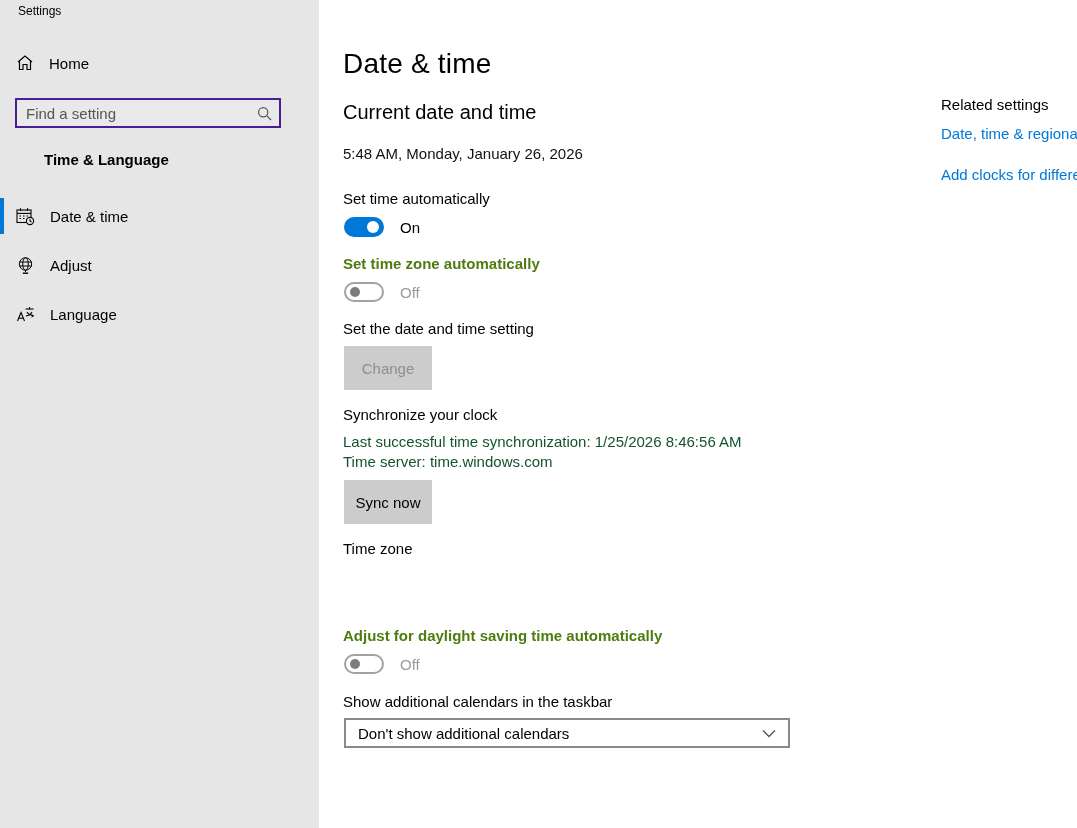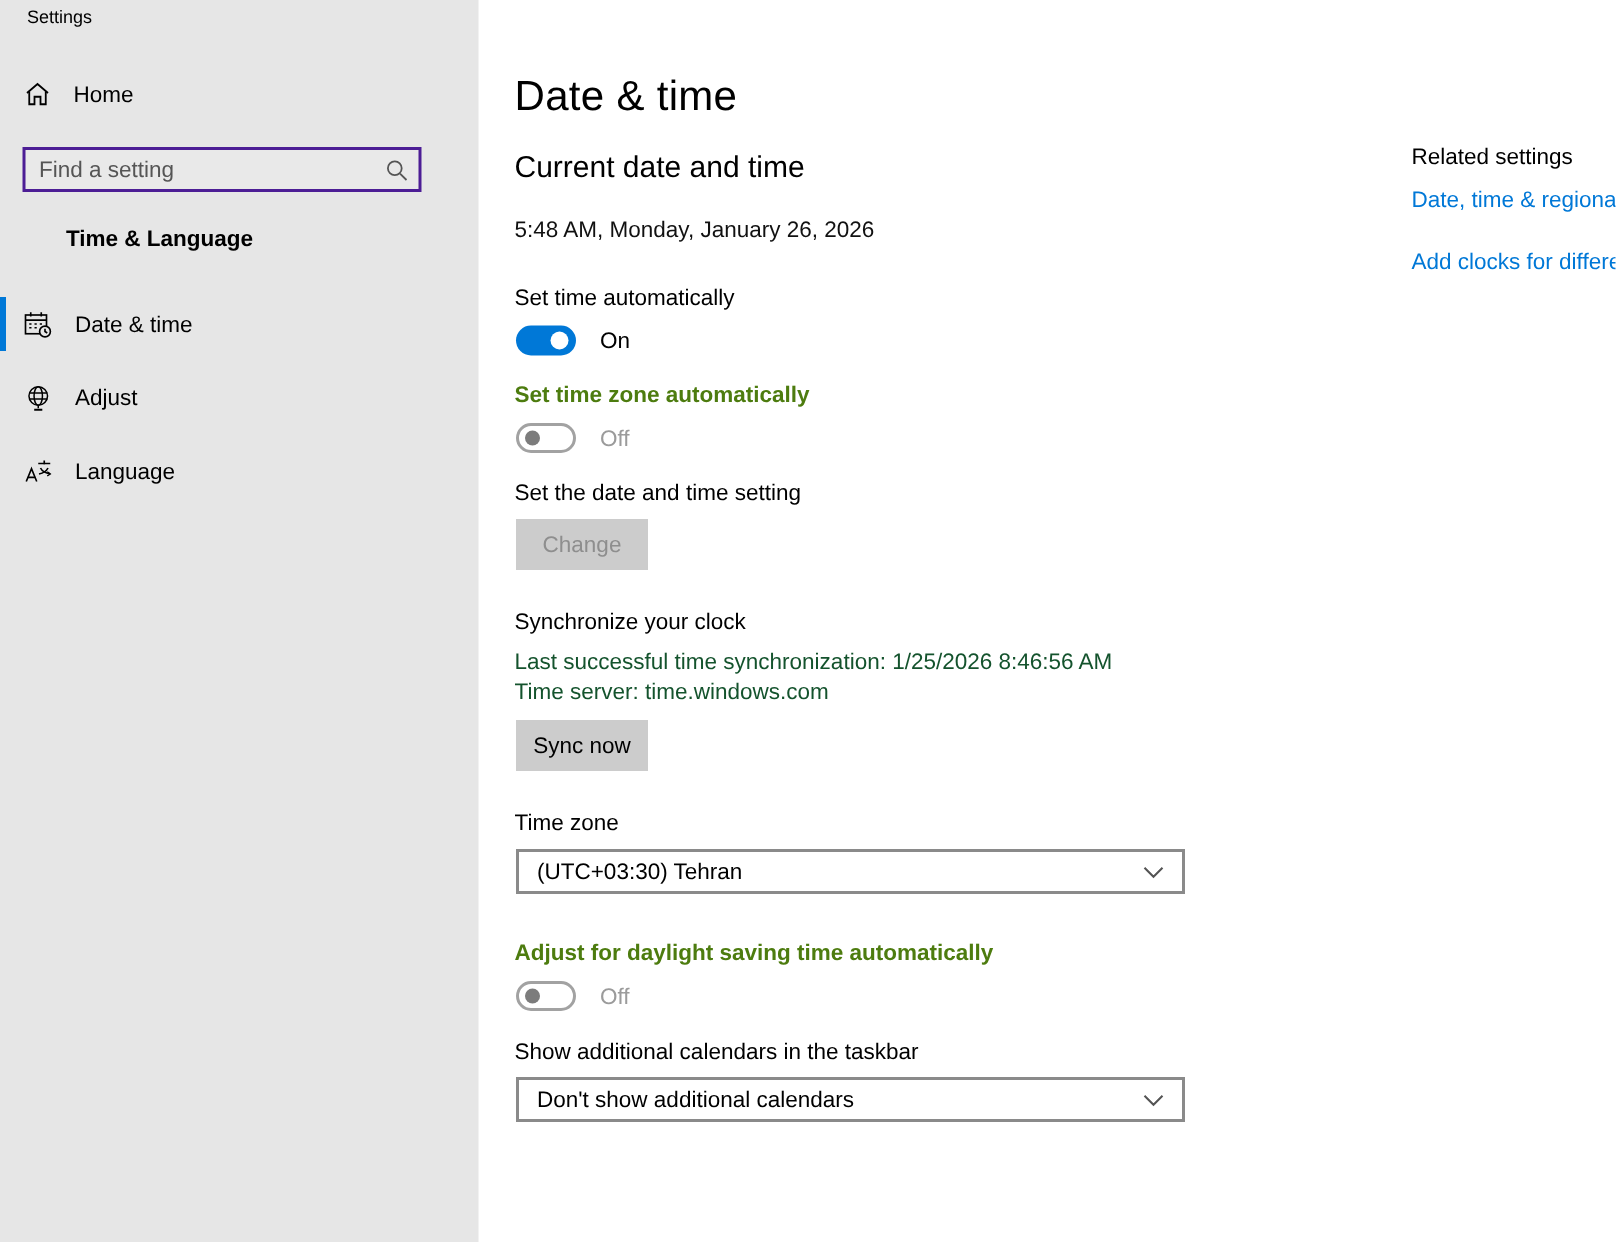--- a/index.html
+++ b/index.html
@@ -51,21 +51,21 @@
   .lbl.disabled { color:#4d7c0f;font-weight:bold; }
   .toggle-row { position:absolute; left:1px; display:flex; align-items:center; gap:16px; }
   .toggle { width:40px; height:20px; border-radius:10px; position:relative; cursor:pointer; }
   .toggle.on { background:#0078d7; }
   .toggle.on .knob { position:absolute; right:5px; top:4px; width:12px; height:12px; border-radius:50%; background:#fff; }
   .toggle.off { border:2px solid #a2a2a2; background:transparent; }
   .toggle.off .knob { position:absolute; left:4px; top:3px; width:10px; height:10px; border-radius:50%; background:#7c7c7c; }
   .toggle-state { font-size:15px; color:#000; }
   .toggle-state.disabled { color:#9b9b9b; }
   .btn {
-    position:absolute; left:1px; width:88px; height:34px;
+    position:absolute; left:1px; width:88px; height:44px;
     background:#cccccc; border:none; font-family:inherit; font-size:15px;
     cursor:pointer; color:#000;
   }
   .btn.disabled { color:#8e8e8e; cursor:default; }
   .subtext { position:absolute; left:0; font-size:15px; color:#14532d; white-space:nowrap; }
   .dropdown {
     position:absolute; left:1px; width:446px; height:30px;
     border:2px solid #8a8a8a; background:#fff;
     display:flex; align-items:center; justify-content:space-between;
     padding:0 12px; font-size:15px; cursor:pointer;
@@ -188,28 +188,20 @@
 
   <div class="lbl" style="top:320px">Set the date and time setting</div>
   <button class="btn disabled" style="top:346px">Change</button>
 
   <div class="lbl" style="top:406px">Synchronize your clock</div>
   <div class="subtext" style="top:433px">Last successful time synchronization: 1/25/2026 8:46:56 AM</div>
   <div class="subtext" style="top:453px">Time server: time.windows.com</div>
   <button class="btn" style="top:480px">Sync now</button>
 
   <div class="lbl" style="top:540px">Time zone</div>
-  <div class="dropdown" style="top:566px">
-    <span>(UTC+03:30) Tehran</span>
-    <span>
-      <svg width="14" height="9" viewBox="0 0 14 9" fill="none" stroke="#555" stroke-width="1.4">
-        <polyline points="1,1.5 7,7.5 13,1.5"></polyline>
-      </svg>
-    </span>
-  </div>
 
   <div class="lbl disabled" style="top:627px">Adjust for daylight saving time automatically</div>
   <div class="toggle-row" style="top:654px">
     <div class="toggle off">
         <span class="knob"></span>
       </div>
     <span class="toggle-state disabled">Off</span>
   </div>
 
   <div class="lbl" style="top:693px">Show additional calendars in the taskbar</div>

